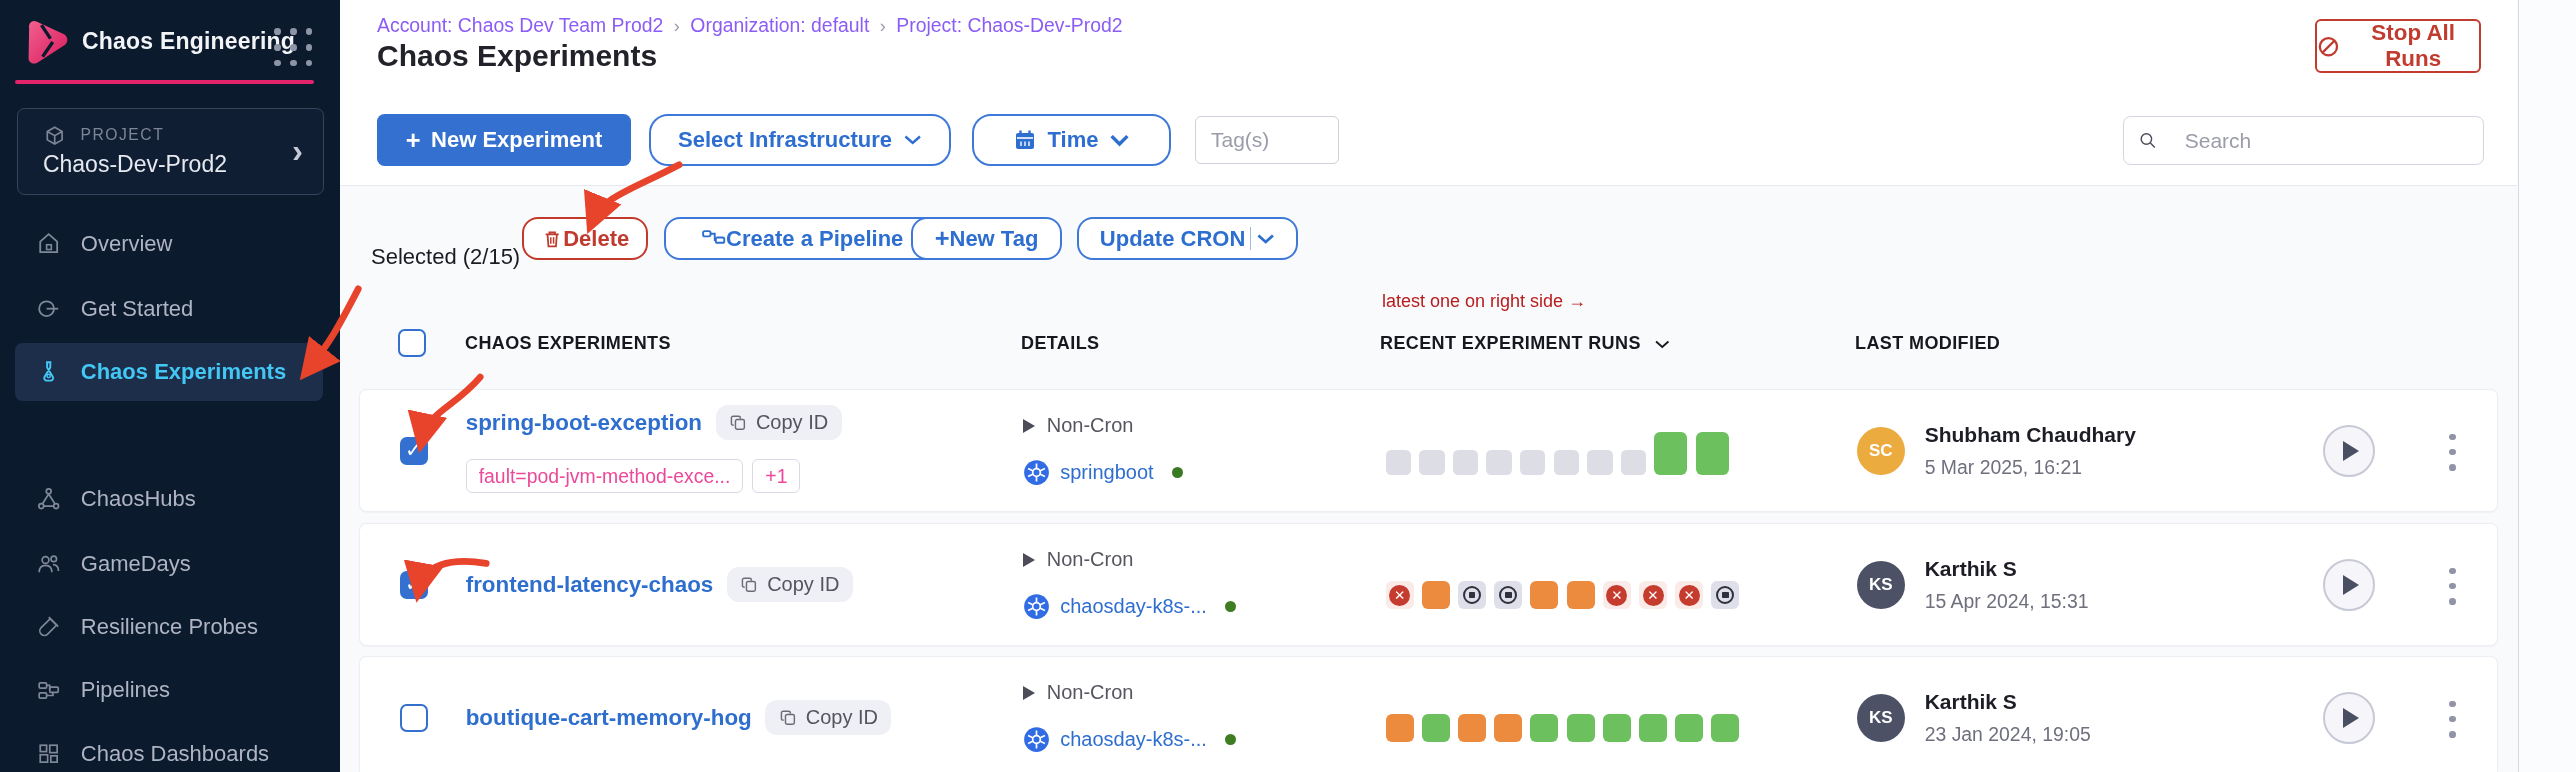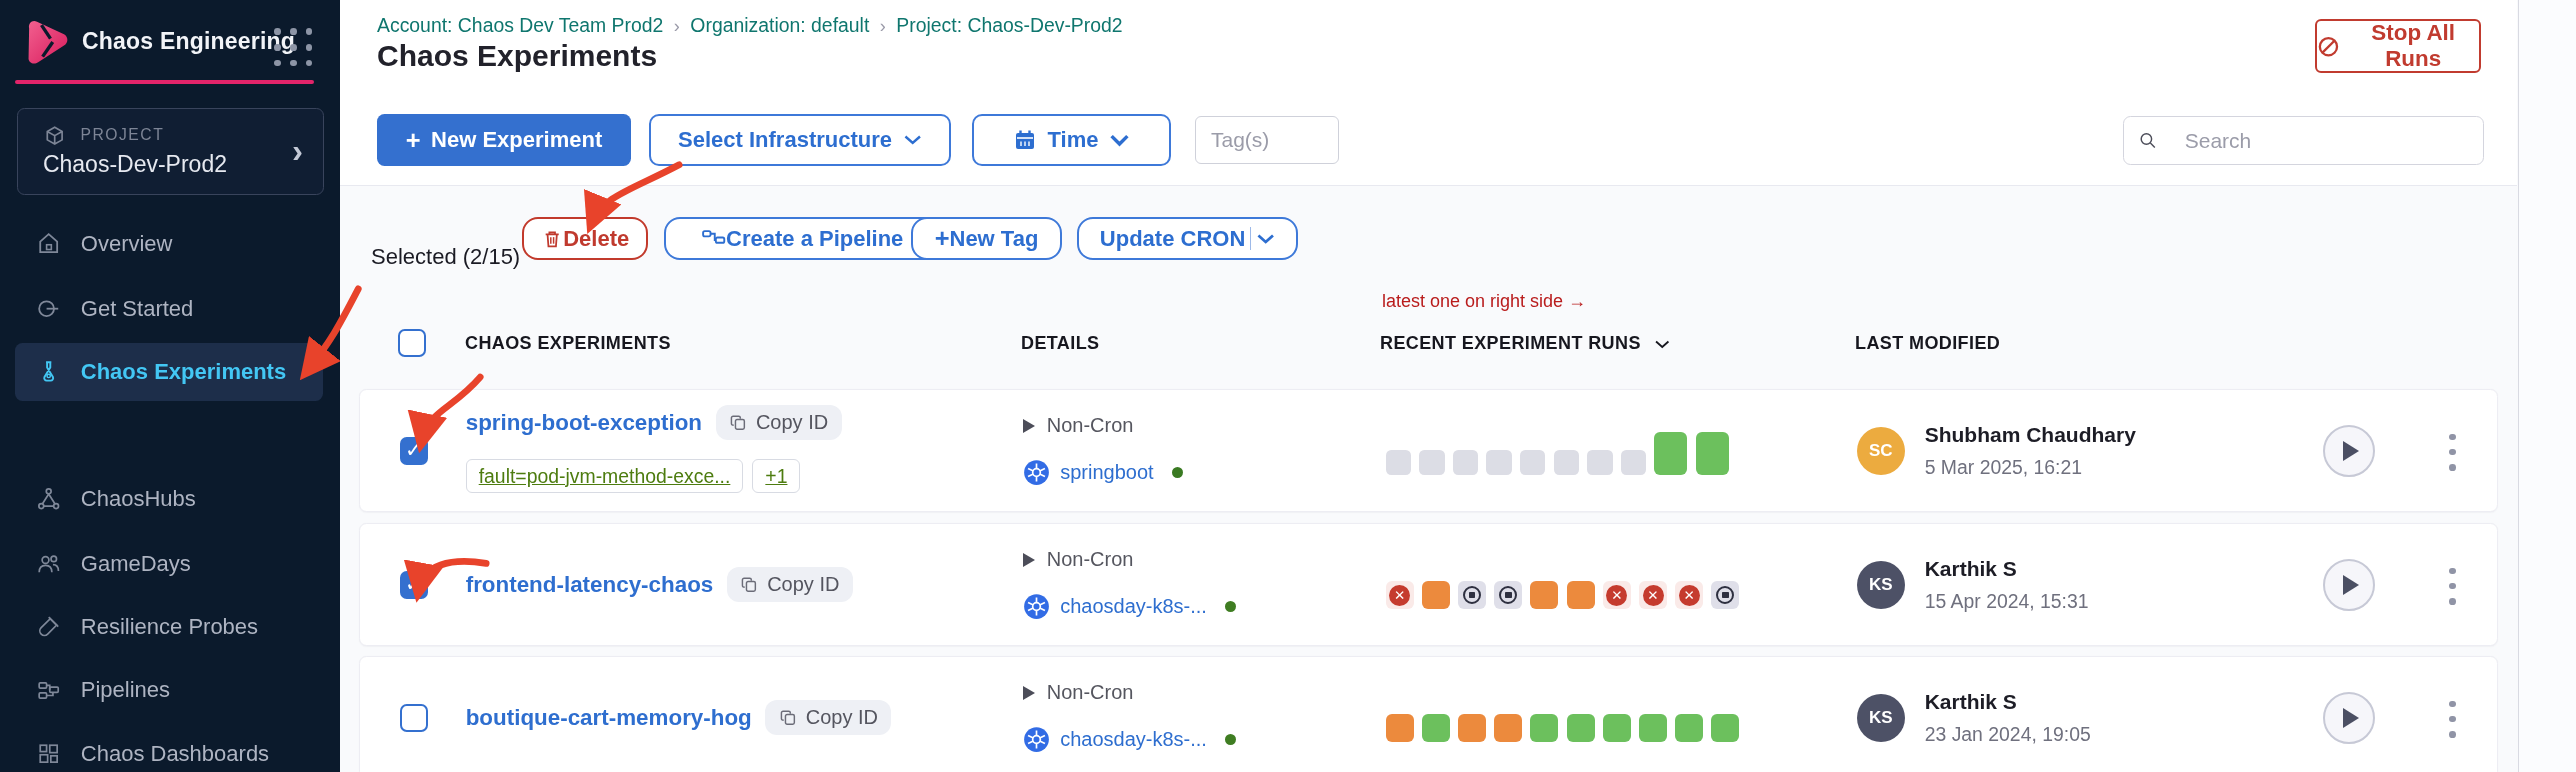--- a/index.html
+++ b/index.html
@@ -22,34 +22,34 @@
   .nav-item { position:absolute; left:15px; width:308px; height:58px; border-radius:7.5px;
               display:flex; align-items:center; gap:19.4px; padding-left:21px; cursor:pointer; }
   .nav-item .lbl { color:#aeb4c2; font-size:22px; }
   .nav-item.active { background:#1d2e4a; }
   .nav-item.active .lbl { color:#43c7f4; font-weight:bold; }
   .nav-ico { width:25.4px; height:25.4px; flex:0 0 25.4px; }
 
   
   .header-band { position:absolute; left:340px; top:0; width:2177px; height:84px; background:#ffffff; }
   .breadcrumb { position:absolute; left:37px; top:13.5px; font-size:19.4px; color:#9a9aa8; }
-  .breadcrumb a { color:#0f766e; text-decoration:none; cursor:pointer; }
+  .breadcrumb a { color:#8b5cf6; text-decoration:none; cursor:pointer; }
   .crumb-sep { margin:0 10.5px; color:#9a9aa8; font-size:18px; }
   .page-title { position:absolute; left:37px; top:39px; font-size:30px; font-weight:bold; color:#22222b; }
   .stop-btn { position:absolute; left:1975px; top:19.4px; width:166px; height:54px; background:#fff;
               border:2.2px solid #c13b2f; border-radius:6px; color:#c13b2f; font-size:22.4px; font-weight:bold;
               display:flex; align-items:center; justify-content:center; gap:7.5px; cursor:pointer; }
 
   
   .toolbar-band { position:absolute; left:340px; top:84px; width:2177px; height:102px; background:#ffffff;
                   border-bottom:1.5px solid #e8e9f0; }
   .btn-primary { position:absolute; left:37px; top:30px; width:254px; height:52px; background:#3470cf; border:none;
                  border-radius:7.5px; color:#fff; font-size:22px; font-weight:bold;
                  display:flex; align-items:center; justify-content:center; gap:10.5px; cursor:pointer; }
-  .btn-outline-blue { background:#fff; border:2.2px solid #3e79d9; border-radius:10px; color:#2d6ed0;
+  .btn-outline-blue { background:#fff; border:2.2px solid #3e79d9; border-radius:19px; color:#2d6ed0;
                       font-size:22px; font-weight:bold; display:flex; align-items:center; justify-content:center; gap:10.5px; cursor:pointer; }
   .sel-infra { position:absolute; left:309px; top:30px; width:302px; height:52px; }
   .time-btn  { position:absolute; left:632px; top:30px; width:199px; height:52px; }
   .tags-input { position:absolute; left:855px; top:32px; width:144px; height:48px; border:1.5px solid #cfd1da;
                 border-radius:6px; font-size:21px; color:#2a2a33; padding:0 15px; outline:none; }
   .tags-input::placeholder { color:#9b9ca9; }
   .search-wrap { position:absolute; left:1783px; top:32px; width:361px; height:49px; border:1.5px solid #d4d5de;
                  border-radius:7.5px; background:#fff; display:flex; align-items:center; padding:0 13.5px; gap:28px; }
   .search-wrap input { border:none; outline:none; font-size:21px; color:#2a2a33; width:100%; }
   .search-wrap input::placeholder { color:#9b9ca9; }
@@ -75,22 +75,22 @@
   .hdr-cbx { position:absolute; left:58px; top:143px; }
 
   .card { position:absolute; left:18.7px; width:2139px; height:123px; background:#fff;
           border:0.7px solid #ededf3; border-radius:7.5px; box-shadow:0 0.7px 1.5px rgba(20,20,40,.04); }
   .row-cbx { position:absolute; left:40px; top:47px; }
   .name-line { position:absolute; left:106px; display:flex; align-items:center; gap:13.5px; }
   .exp-name { color:#2e6ecf; font-size:22.4px; font-weight:bold; cursor:pointer; }
   .copy-pill { background:#eef0f5; border-radius:12px; padding:6px 13.5px; display:flex; align-items:center; gap:7.5px;
                color:#54555f; font-size:20px; cursor:pointer; }
   .tag-row { position:absolute; left:106px; top:69px; display:flex; gap:9px; }
-  .tag-pill { border:1.5px solid #d8dbe3; border-radius:6px; background:#fff; color:#4d7c0f; font-size:19.4px;
-              padding:4.5px 12px; white-space:nowrap;text-decoration:underline; }
+  .tag-pill { border:1.5px solid #d8dbe3; border-radius:6px; background:#fff; color:#ec4899; font-size:19.4px;
+              padding:4.5px 12px; white-space:nowrap; }
   .detail-l1 { position:absolute; left:663px; top:24px; display:flex; align-items:center; gap:12px;
                color:#55565f; font-size:20px; cursor:pointer; }
   .tri { width:0; height:0; border-left:12px solid #4c4d59; border-top:7.5px solid transparent; border-bottom:7.5px solid transparent; }
   .detail-l2 { position:absolute; left:663px; top:69px; display:flex; align-items:center; gap:10.5px; }
   .infra-link { color:#2e6ecf; font-size:20px; cursor:pointer; }
   .green-dot { width:11.2px; height:11.2px; border-radius:50%; background:#3f7d22; margin-left:7.5px; }
   .runs { position:absolute; left:1026px; top:36px; height:49px; display:flex; align-items:flex-end; gap:8.2px; }
   .run { display:inline-flex; align-items:center; justify-content:center; cursor:pointer; }
   .run.grey { width:25.4px; height:25.4px; border-radius:5.2px; background:#dcdde5; }
   .run.green { width:28px; height:28px; border-radius:6px; background:#6cc05d; }

